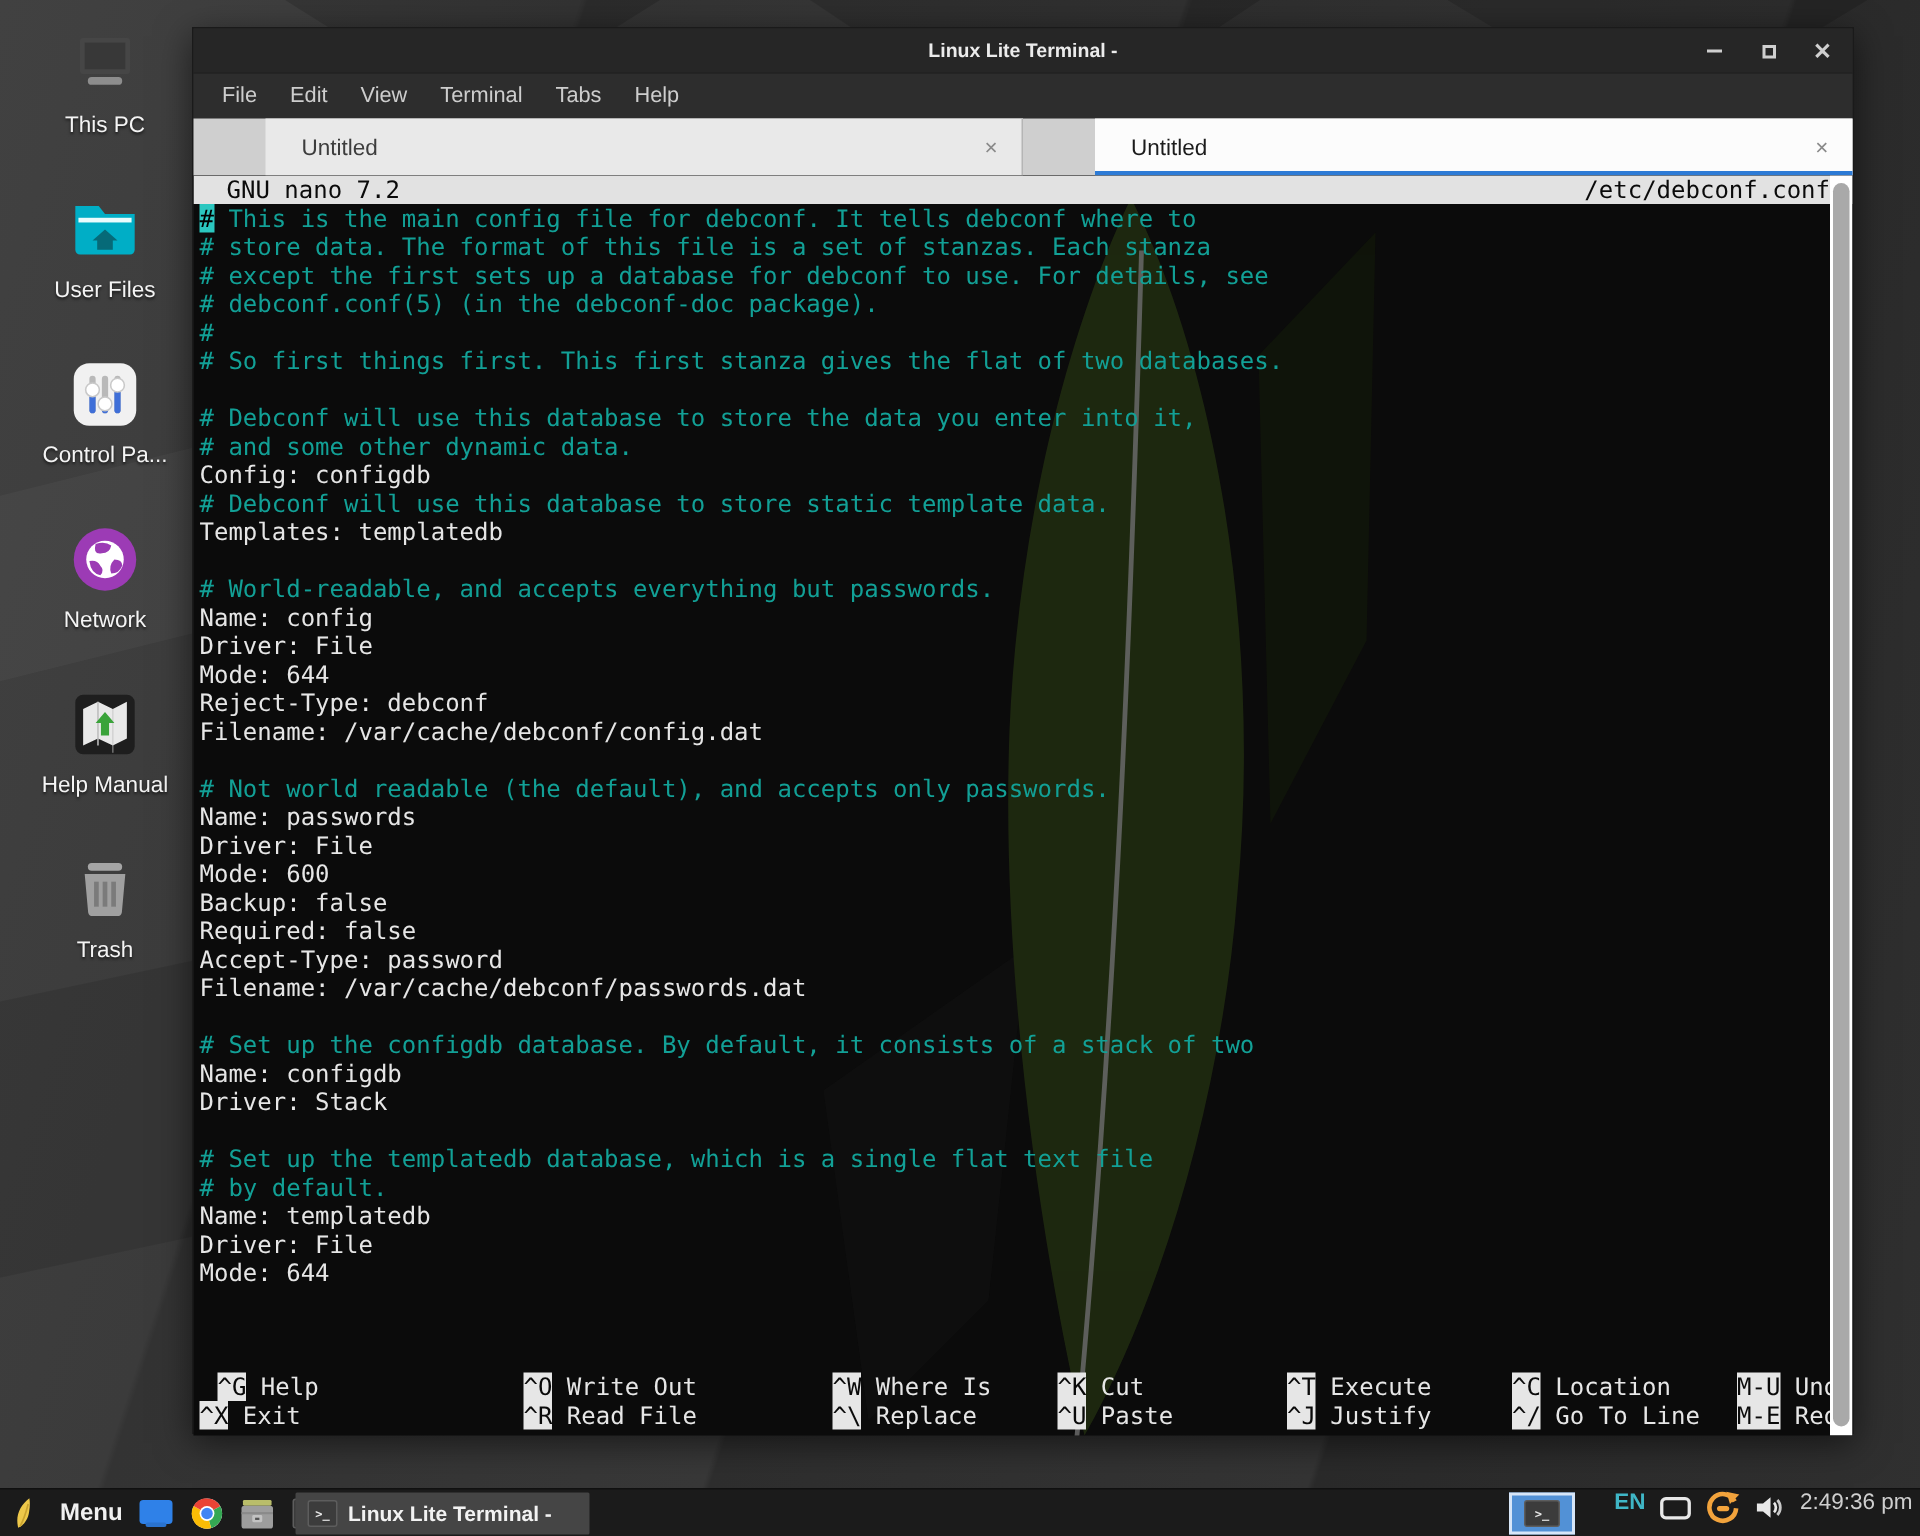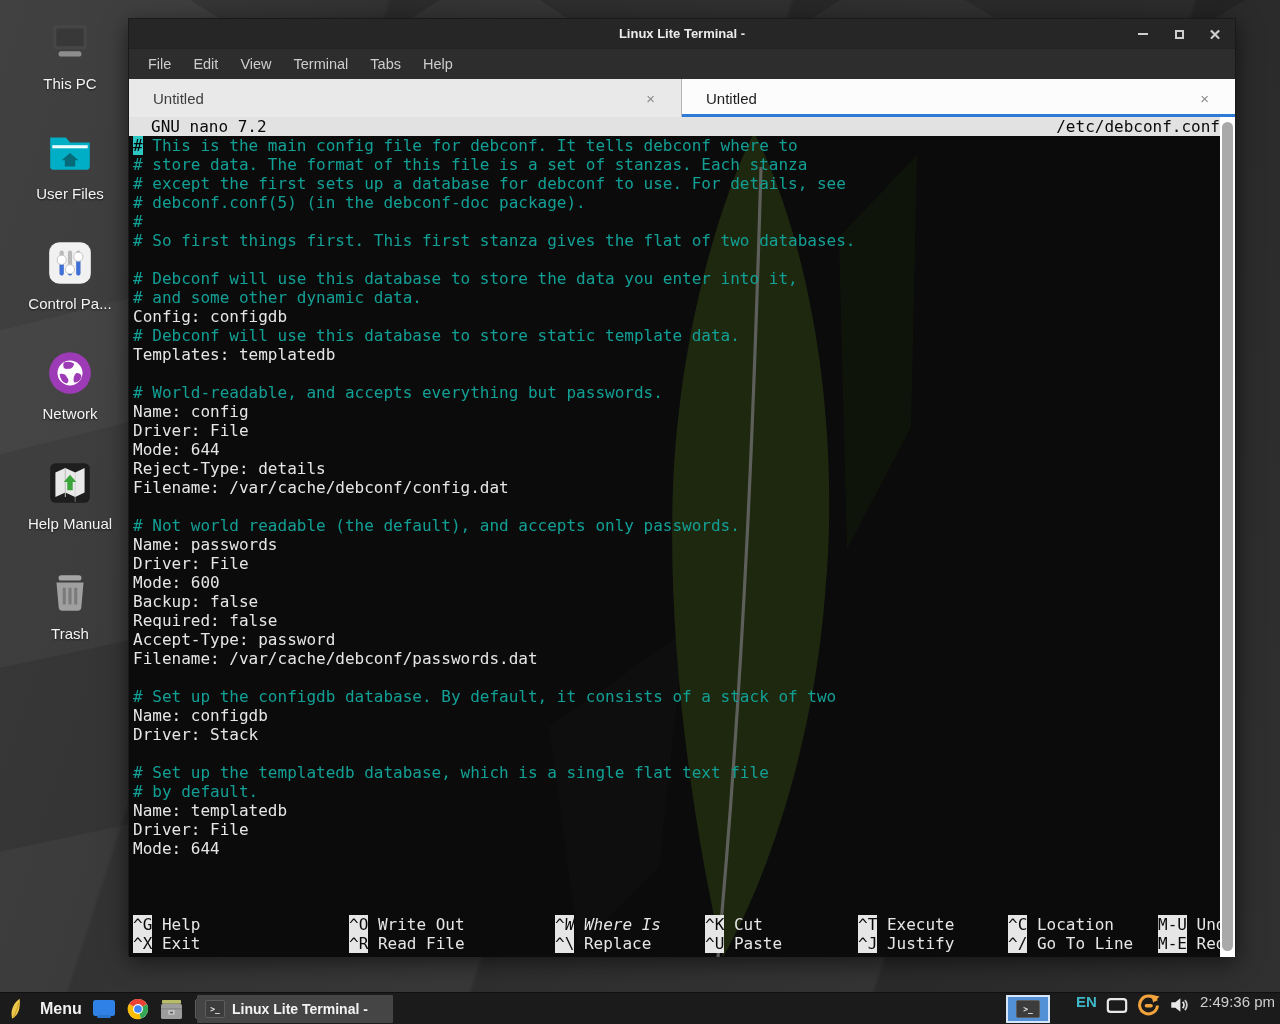--- a/index.html
+++ b/index.html
@@ -31,21 +31,21 @@
   .titlebar{height:30px;background:#262626;display:flex;align-items:center;position:relative;border-bottom:1px solid #222;}
   .titlebar .wtitle{position:absolute;left:0;right:0;text-align:center;color:#ececec;font-size:13px;font-weight:bold;}
   .winctrls{position:absolute;right:12px;top:0;height:30px;display:flex;align-items:center;gap:20px;}
   .wbtn{width:16px;height:16px;display:flex;align-items:center;justify-content:center;cursor:pointer;}
   .ic-min{width:10px;height:2px;background:#cfcfcf;}
   .ic-max{width:9px;height:9px;border:2px solid #cfcfcf;}
   .ic-close{color:#cfcfcf;font-size:15px;line-height:1;font-weight:bold;}
   .menubar{height:30px;background:#2d2d2d;display:flex;align-items:center;padding-left:8px;}
   .menuitem{color:#cdcdcd;font-size:14.5px;padding:5px 11px;cursor:pointer;}
   .tabbar{height:38px;display:flex;background:#cfcfcf;position:relative;}
-  .tab{width:50%;display:flex;align-items:center;padding:0 20px 0 24px;position:relative;cursor:pointer;}
+  .tab{width:50%;display:flex;align-items:center;padding:0 10px 0 24px;position:relative;cursor:pointer;margin-left:48px;}
   .tab .tlabel{flex:1;font-size:15px;}
   .tab .tclose{color:#8a8a8a;font-size:15px;padding:2px 6px;cursor:pointer;}
   .tab.inactive{background:#e9e9e9;color:#3d3d3d;border-right:1px solid #b5b5b5;}
   .tab.active{background:#fcfcfc;color:#1c1c1c;}
   .tab.active::after{content:"";position:absolute;left:0;right:0;bottom:0;height:3px;background:var(--accent-blue);}
 
   
   .terminal{position:relative;height:840px;background:var(--terminal-bg);overflow:hidden;
     font-family:"DejaVu Sans Mono", monospace;font-size:16px;line-height:19px;}
   .watermark{position:absolute;left:380px;top:10px;opacity:.95;pointer-events:none;}
@@ -233,21 +233,21 @@
         <div class="tline comment"># Debconf will use this database to store the data you enter into it,</div>
         <div class="tline comment"># and some other dynamic data.</div>
         <div class="tline">Config: configdb</div>
         <div class="tline comment"># Debconf will use this database to store static template data.</div>
         <div class="tline">Templates: templatedb</div>
         <div class="tline">&nbsp;</div>
         <div class="tline comment"># World-readable, and accepts everything but passwords.</div>
         <div class="tline">Name: config</div>
         <div class="tline">Driver: File</div>
         <div class="tline">Mode: 644</div>
-        <div class="tline">Reject-Type: details</div>
+        <div class="tline">Reject-Type: debconf</div>
         <div class="tline">Filename: /var/cache/debconf/config.dat</div>
         <div class="tline">&nbsp;</div>
         <div class="tline comment"># Not world readable (the default), and accepts only passwords.</div>
         <div class="tline">Name: passwords</div>
         <div class="tline">Driver: File</div>
         <div class="tline">Mode: 600</div>
         <div class="tline">Backup: false</div>
         <div class="tline">Required: false</div>
         <div class="tline">Accept-Type: password</div>
         <div class="tline">Filename: /var/cache/debconf/passwords.dat</div>
@@ -257,23 +257,23 @@
         <div class="tline">Driver: Stack</div>
         <div class="tline">&nbsp;</div>
         <div class="tline comment"># Set up the templatedb database, which is a single flat text file</div>
         <div class="tline comment"># by default.</div>
         <div class="tline">Name: templatedb</div>
         <div class="tline">Driver: File</div>
         <div class="tline">Mode: 644</div>
       </div>
 
     <div class="shortcuts" id="shortcuts">
-        <span class="sc-item" style="left: 0px; top: 0px;"><span class="sc-key">^G</span> Help</span>
+        <span class="sc-item" style="left: 12px; top: 0px;"><span class="sc-key">^G</span> Help</span>
         <span class="sc-item" style="left: 216px; top: 0px;"><span class="sc-key">^O</span> Write Out</span>
-        <span class="sc-item" style="left: 422px; top: 0px; font-style: italic;"><span class="sc-key">^W</span> Where Is</span>
+        <span class="sc-item" style="left: 422px; top: 0px;"><span class="sc-key">^W</span> Where Is</span>
         <span class="sc-item" style="left: 572px; top: 0px;"><span class="sc-key">^K</span> Cut</span>
         <span class="sc-item" style="left: 725px; top: 0px;"><span class="sc-key">^T</span> Execute</span>
         <span class="sc-item" style="left: 875px; top: 0px;"><span class="sc-key">^C</span> Location</span>
         <span class="sc-item" style="left: 1025px; top: 0px;"><span class="sc-key">M-U</span> Undo</span>
         <span class="sc-item" style="left: 0px; top: 19px;"><span class="sc-key">^X</span> Exit</span>
         <span class="sc-item" style="left: 216px; top: 19px;"><span class="sc-key">^R</span> Read File</span>
         <span class="sc-item" style="left: 422px; top: 19px;"><span class="sc-key">^\</span> Replace</span>
         <span class="sc-item" style="left: 572px; top: 19px;"><span class="sc-key">^U</span> Paste</span>
         <span class="sc-item" style="left: 725px; top: 19px;"><span class="sc-key">^J</span> Justify</span>
         <span class="sc-item" style="left: 875px; top: 19px;"><span class="sc-key">^/</span> Go To Line</span>

